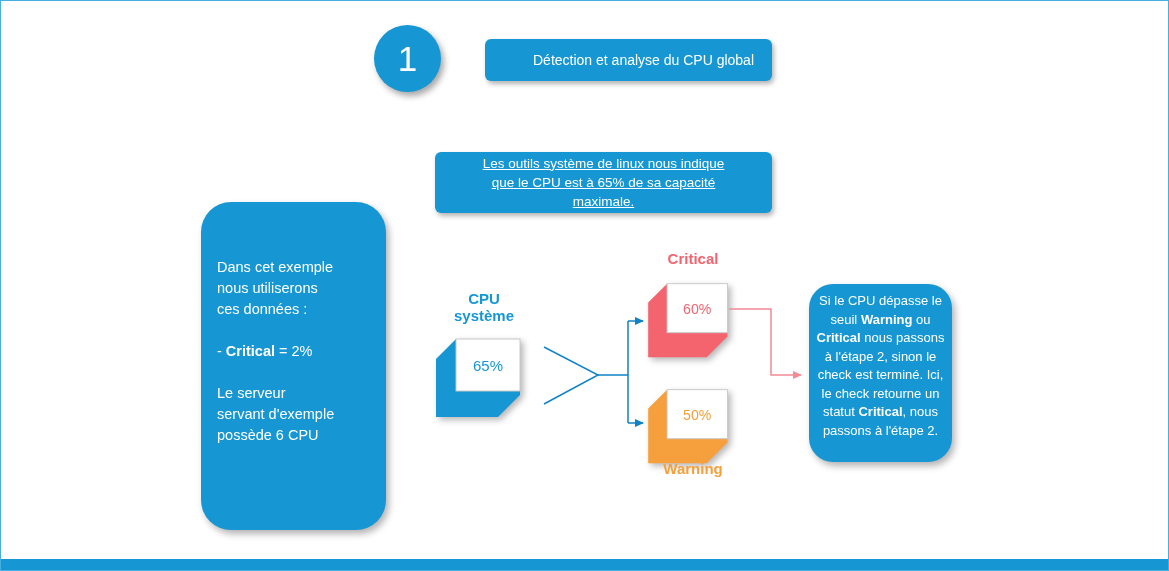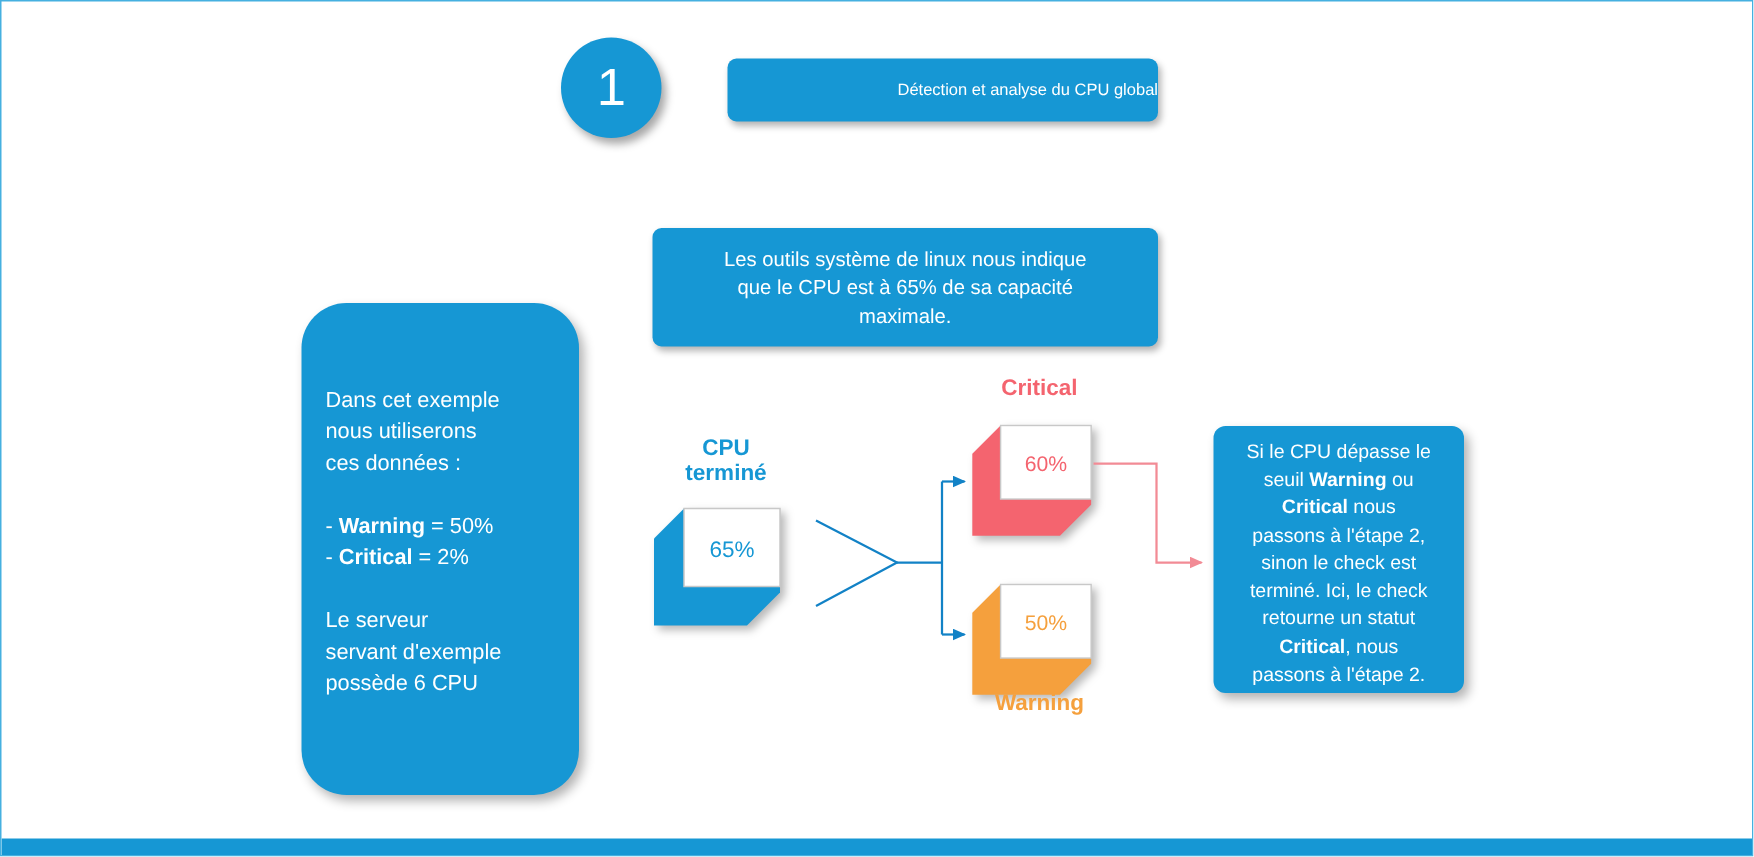--- a/index.html
+++ b/index.html
@@ -14,44 +14,45 @@
   .blue-fill { background:#1697d4; color:#ffffff; }
 
   .step-circle {
     position:absolute; left:373px; top:24px; width:67px; height:67px;
     border-radius:50%; display:flex; align-items:center; justify-content:center;
     font-size:35px; box-shadow:3px 4px 6px rgba(0,0,0,.35);
   }
 
   .title-box {
     position:absolute; left:484px; top:38px; width:287px; height:42px;
-    border-radius:6px; display:flex; align-items:center; justify-content:flex-end;
-    font-size:11px; box-shadow:2px 3px 5px rgba(0,0,0,.3);
+    border-radius:6px; display:flex; align-items:center; justify-content:flex-start;
+    font-size:14px; box-shadow:2px 3px 5px rgba(0,0,0,.3);padding-left:48px;
   }
 
   .note-box {
-    position:absolute; left:434px; top:151px; width:337px; height:79px;
+    position:absolute; left:434px; top:151px; width:337px; height:61px;
     border-radius:6px; display:flex; align-items:center; justify-content:center;
     text-align:center; font-size:13.5px; line-height:1.42;
     box-shadow:2px 3px 5px rgba(0,0,0,.3);
+    text-decoration:underline;
   }
   .note-box span { white-space:pre-line; }
 
   .example-panel {
     position:absolute; left:200px; top:201px; width:185px; height:328px;
     border-radius:30px; padding:55px 17px 0 16px;
     font-size:14.5px; line-height:1.45;
     box-shadow:3px 4px 7px rgba(0,0,0,.3);
   }
   .example-panel .intro, .example-panel .outro { white-space:pre-line; }
   .example-panel .bullets { margin:21px 0; }
 
   .result-panel {
-    position:absolute; left:808px; top:283px; width:167px; height:178px;
-    border-radius:8px; padding:8px 21px;
+    position:absolute; left:808px; top:283px; width:143px; height:178px;
+    border-radius:24px; padding:8px 3px;
     font-size:13px; line-height:1.43; text-align:center;
     box-shadow:3px 4px 7px rgba(0,0,0,.3);
   }
 
   .node-label {
     position:absolute; font-weight:bold; font-size:15px; text-align:center;
     white-space:pre-line;
   }
   .label-blue   { color:#1697d4; }
   .label-coral  { color:#f4646f; }
@@ -83,30 +84,29 @@
     <span>Les outils système de linux nous indique
 que le CPU est à 65% de sa capacité
 maximale.</span>
   </div>
 
   <div class="example-panel blue-fill">
     <div class="intro">Dans cet exemple
 nous utiliserons
 ces données :</div>
     <div class="bullets">
-      <div><span>- </span><b>Warning</b><span> = 50%</span></div>
       <div><span>- </span><b>Critical</b><span> = 2%</span></div>
     </div>
     <div class="outro">Le serveur
 servant d'exemple
 possède 6 CPU</div>
   </div>
 
   <div class="node-label label-blue" style="left:441px; top:289px; width:84px;">CPU
-terminé</div>
+système</div>
   <svg class="shape" style="left:435px; top:332px;" width="95" height="88" viewBox="0 0 95 88">
     <polygon points="20,6 0,26 0,84 62,84 84,62 84,58" fill="#1697D4"></polygon>
     <rect x="20" y="6" width="64" height="52" fill="#ffffff" stroke="#c8c8c8" stroke-width="1"></rect>
     <text x="52" y="38" text-anchor="middle" fill="#1697D4">65%</text>
   </svg>
 
   <div class="node-label label-coral" style="left:647px; top:249px; width:90px;">Critical</div>
   <svg class="shape" style="left:647px; top:277px;" width="90" height="83" viewBox="0 0 95 88">
     <polygon points="20,6 0,26 0,84 62,84 84,62 84,58" fill="#F4646F"></polygon>
     <rect x="20" y="6" width="64" height="52" fill="#ffffff" stroke="#c8c8c8" stroke-width="1"></rect>

